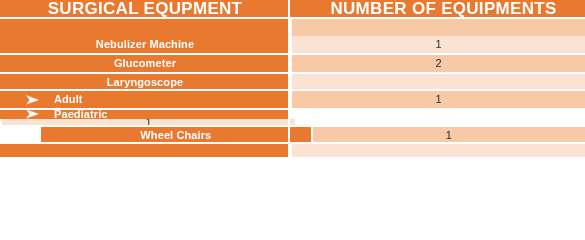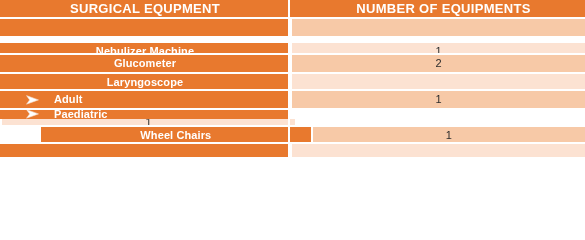--- a/index.html
+++ b/index.html
@@ -58,21 +58,21 @@
     white-space: nowrap;
     overflow: hidden;
   }
 
   
   .row.header .cell-left,
   .row.header .cell-right {
     background: #E8792E;
     color: #ffffff;
     font-weight: bold;
-    font-size: 13px;
+    font-size: 17px;
     letter-spacing: 0.3px;
   }
   .row.header .cell-right {
     border-left: 0;
     padding-left: 12px;
   }
 
   
   .shade-dark  { background: #F7C9A7; }
   .shade-light { background: #FCE2D2; }
@@ -121,21 +121,21 @@
   <div class="row header" style="top:0px; height:17px;">
     <div class="cell-left">SURGICAL EQUPMENT</div>
     <div class="cell-right">NUMBER OF EQUIPMENTS</div>
   </div>
 
   <div class="row" style="top:19px; height:17px;">
     <div class="cell-left"></div>
     <div class="cell-right shade-dark"></div>
   </div>
 
-  <div class="row" style="top:36px; height:17px;margin-top:7px;">
+  <div class="row" style="top:36px; height:17px;">
     <div class="cell-left">Nebulizer Machine</div>
     <div class="cell-right shade-light">1</div>
   </div>
 
   <div class="row" style="top:55px; height:17px;">
     <div class="cell-left">Glucometer</div>
     <div class="cell-right shade-dark">2</div>
   </div>
 
   <div class="row" style="top:74px; height:17px;">

